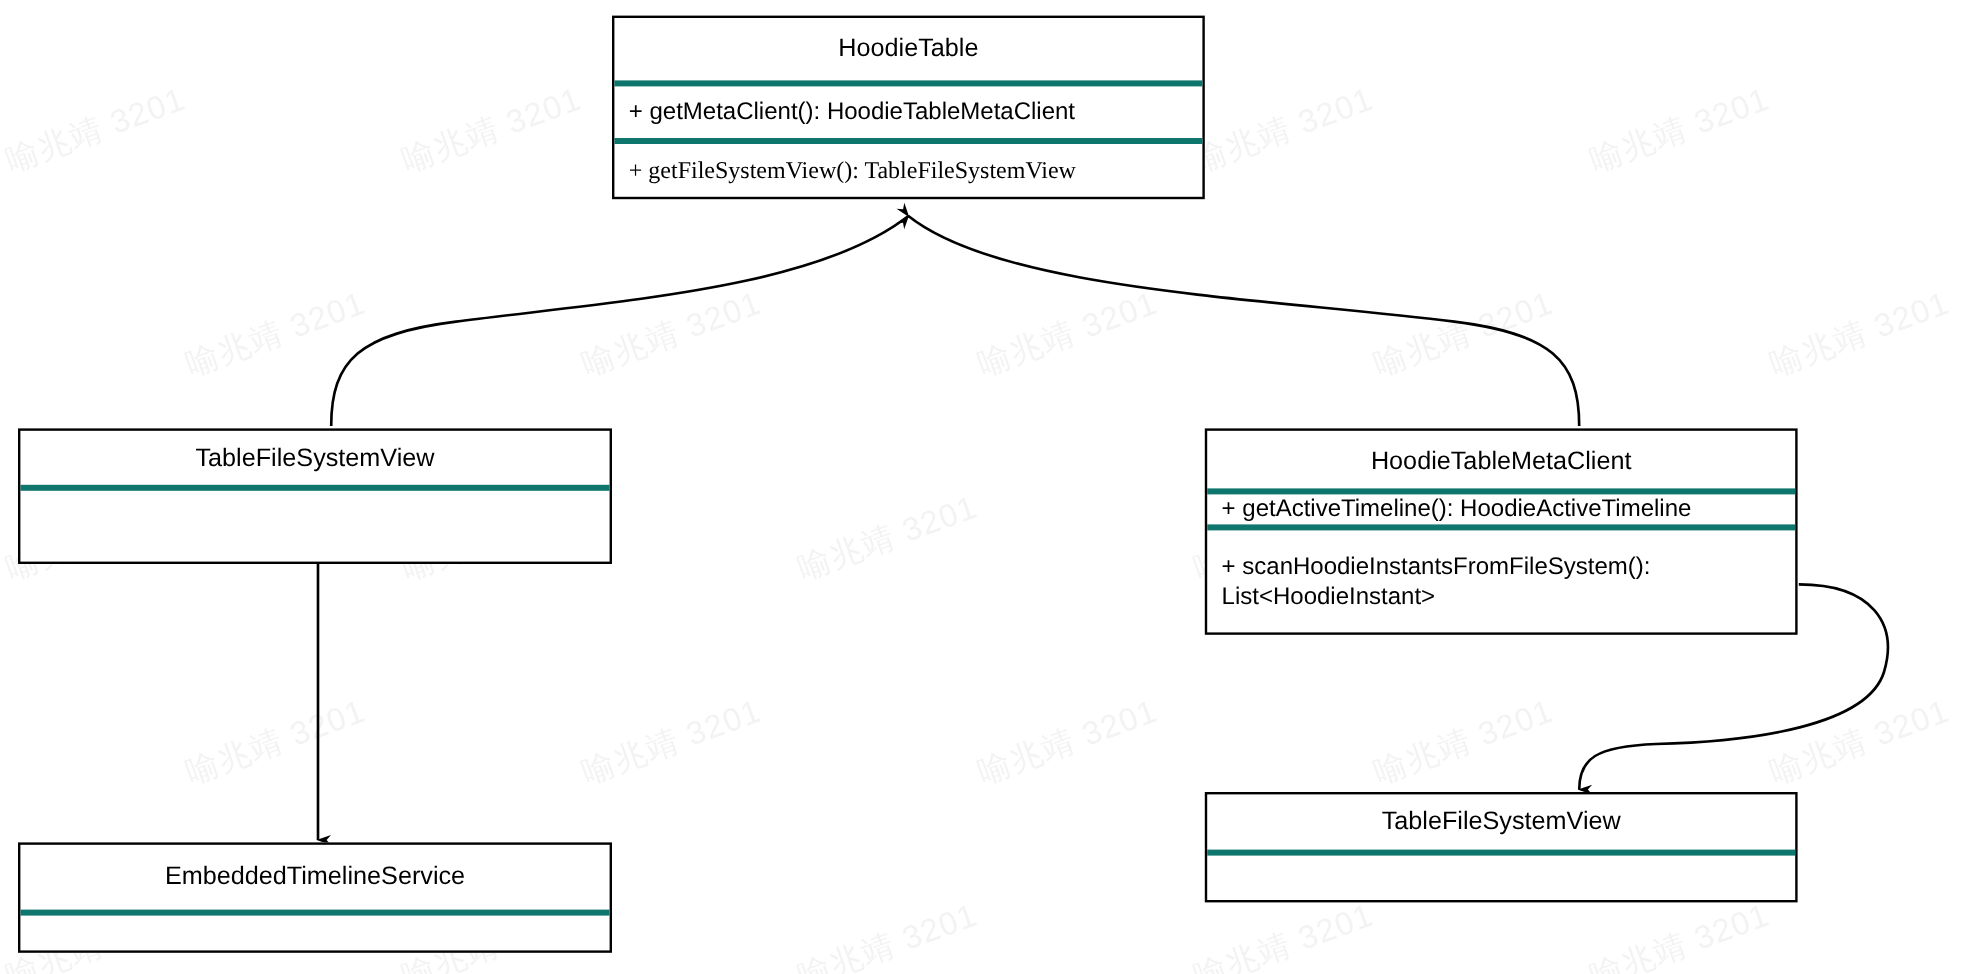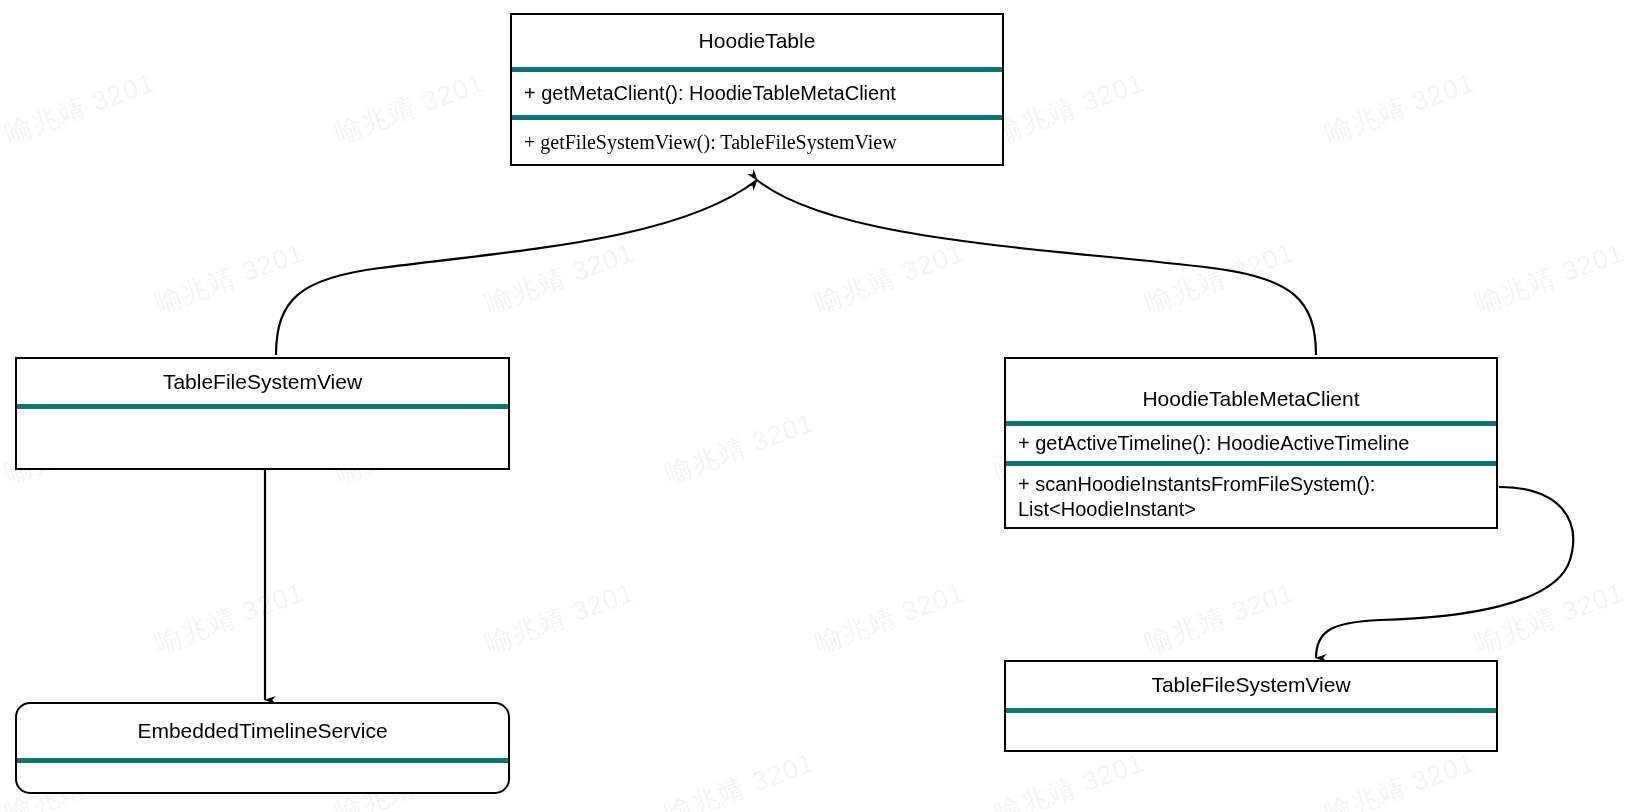--- a/index.html
+++ b/index.html
@@ -90,24 +90,24 @@
   #box-hoodie-table .uml-title { height: 52px; }
   #box-hoodie-table .c1  { height: 48px; }
   #box-hoodie-table .c2  { height: 49px; font-family: Liberation Serif, serif; }
 
   #box-table-file-system-view { left: 15px; top: 357px; width: 495px; height: 113px; }
   #box-table-file-system-view .uml-title { height: 45px; }
   #box-table-file-system-view .c1 { height: 47px; }
 
   #box-hoodie-table-meta-client { left: 1004px; top: 357px; width: 494px; height: 172px; justify-content: flex-end; }
   #box-hoodie-table-meta-client .uml-title { height: 45px; }
-  #box-hoodie-table-meta-client .c1 { height: 40px; }
-  #box-hoodie-table-meta-client .c2 { height: 66px; }
-
-  #box-embedded-timeline-service { left: 15px; top: 702px; width: 495px; height: 92px; border-radius: 15px; }
+  #box-hoodie-table-meta-client .c1 { height: 30px; }
+  #box-hoodie-table-meta-client .c2 { height: 90px; }
+
+  #box-embedded-timeline-service { left: 15px; top: 702px; width: 495px; height: 92px; }
   #box-embedded-timeline-service .uml-title { height: 54px; }
   #box-embedded-timeline-service .c1 { height: 34px; }
 
   #box-hoodie-active-timeline { left: 1004px; top: 660px; width: 494px; height: 92px; }
   #box-hoodie-active-timeline .uml-title { height: 46px; }
   #box-hoodie-active-timeline .c1 { height: 42px; }
 </style>
 </head>
 <body>
 

